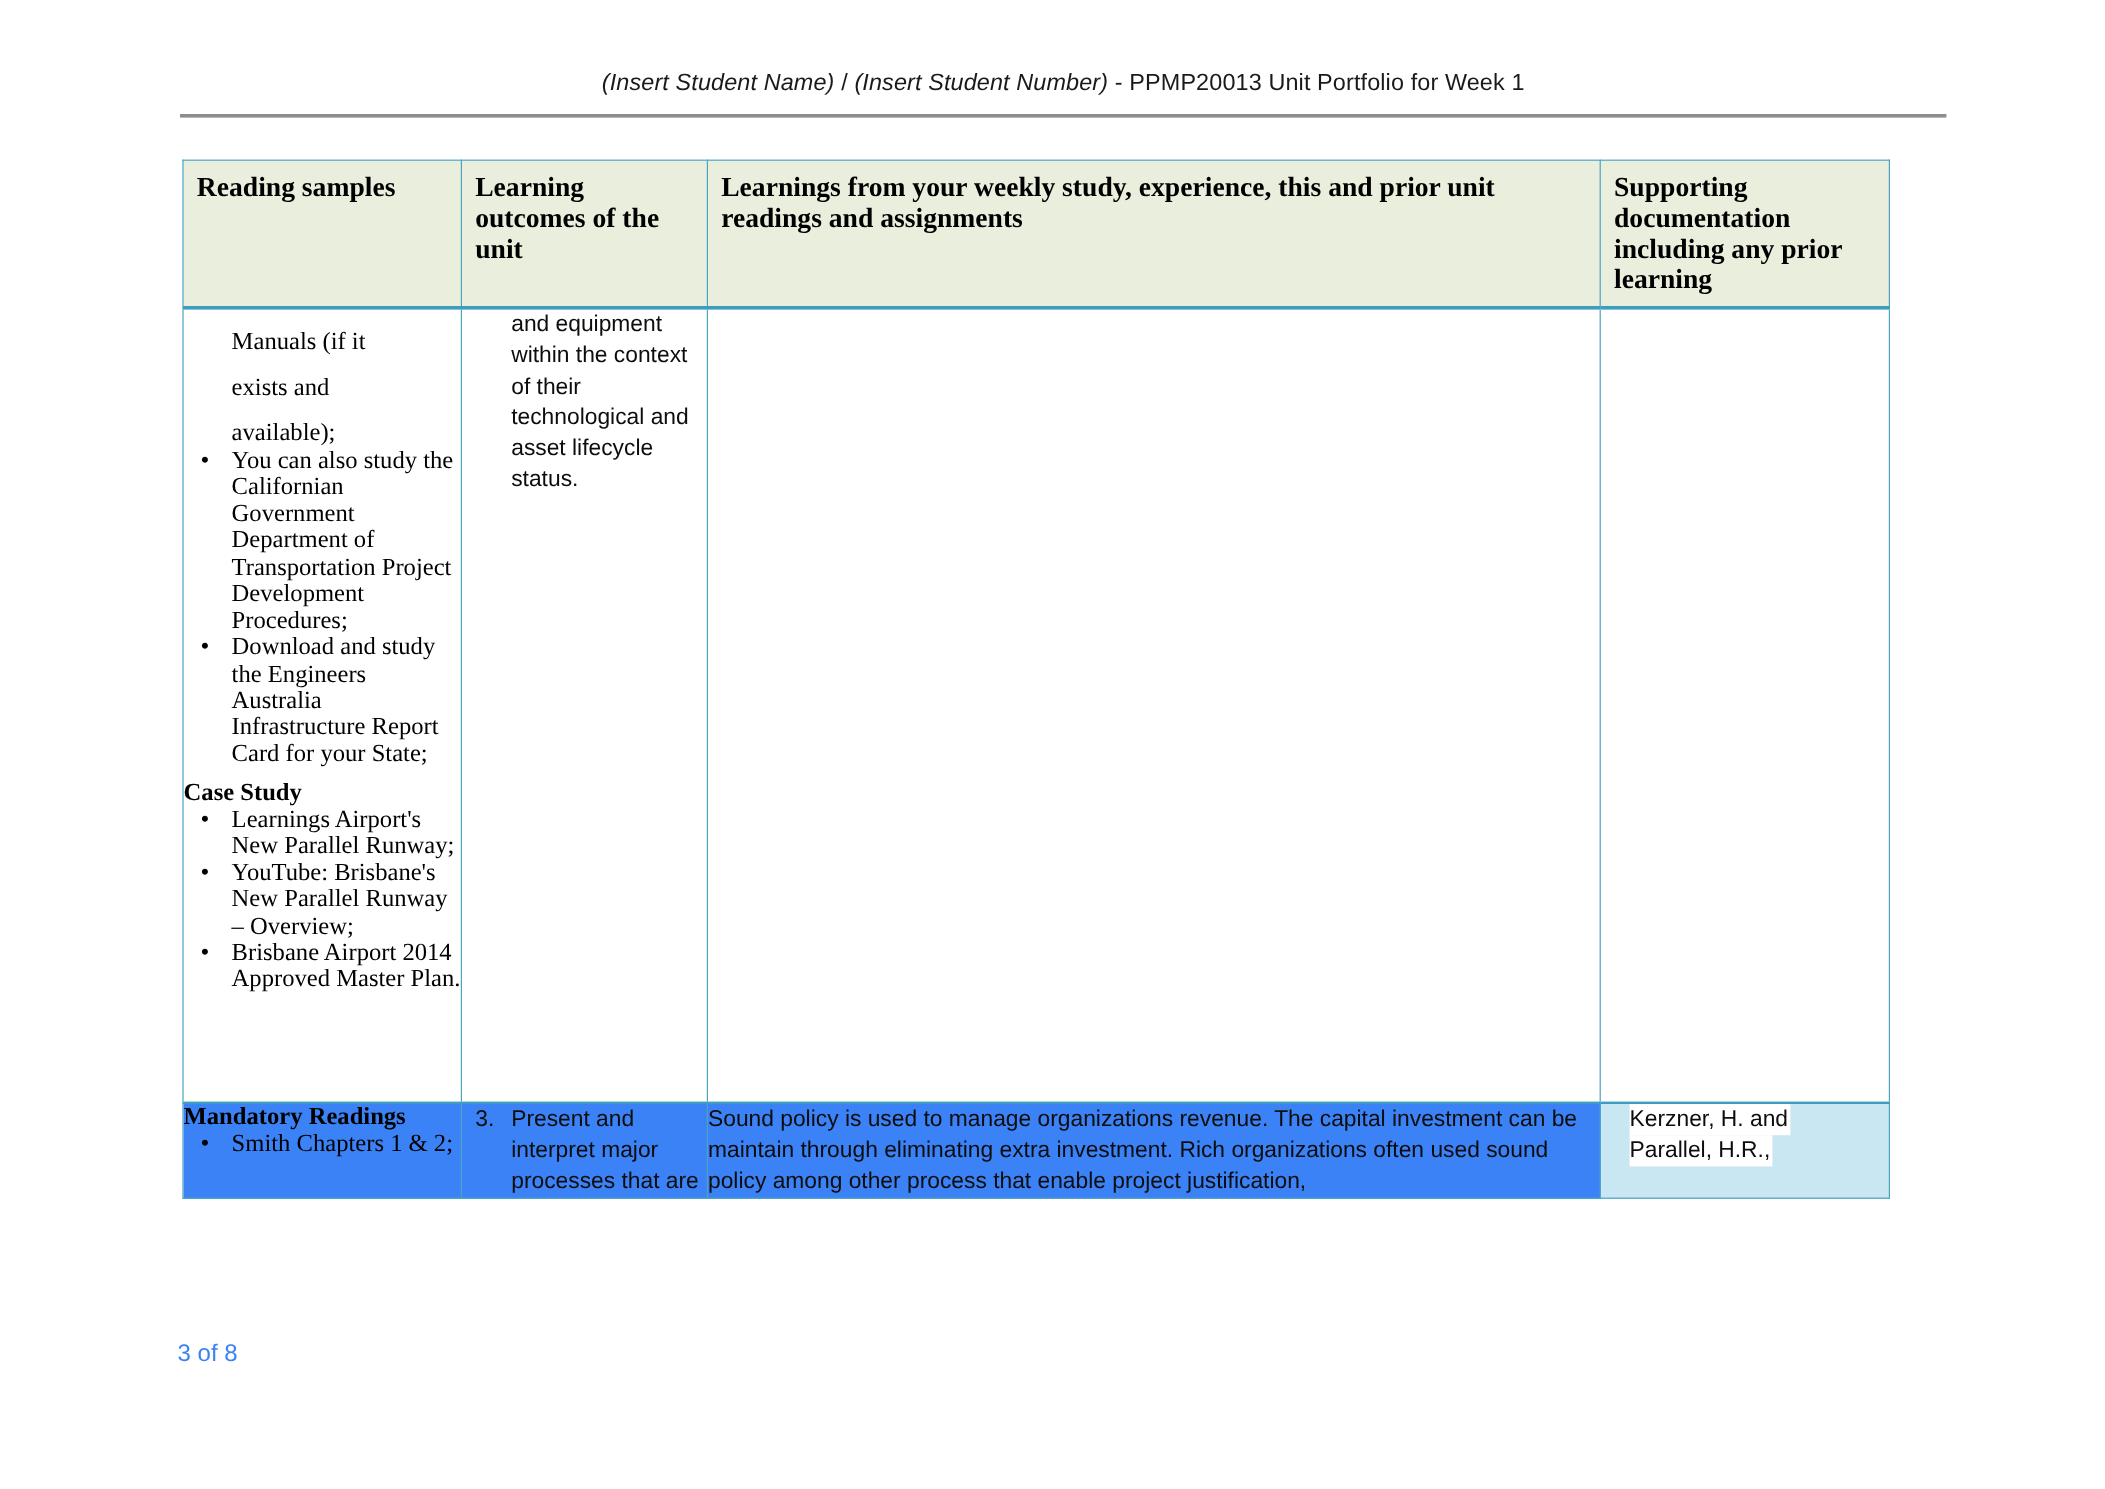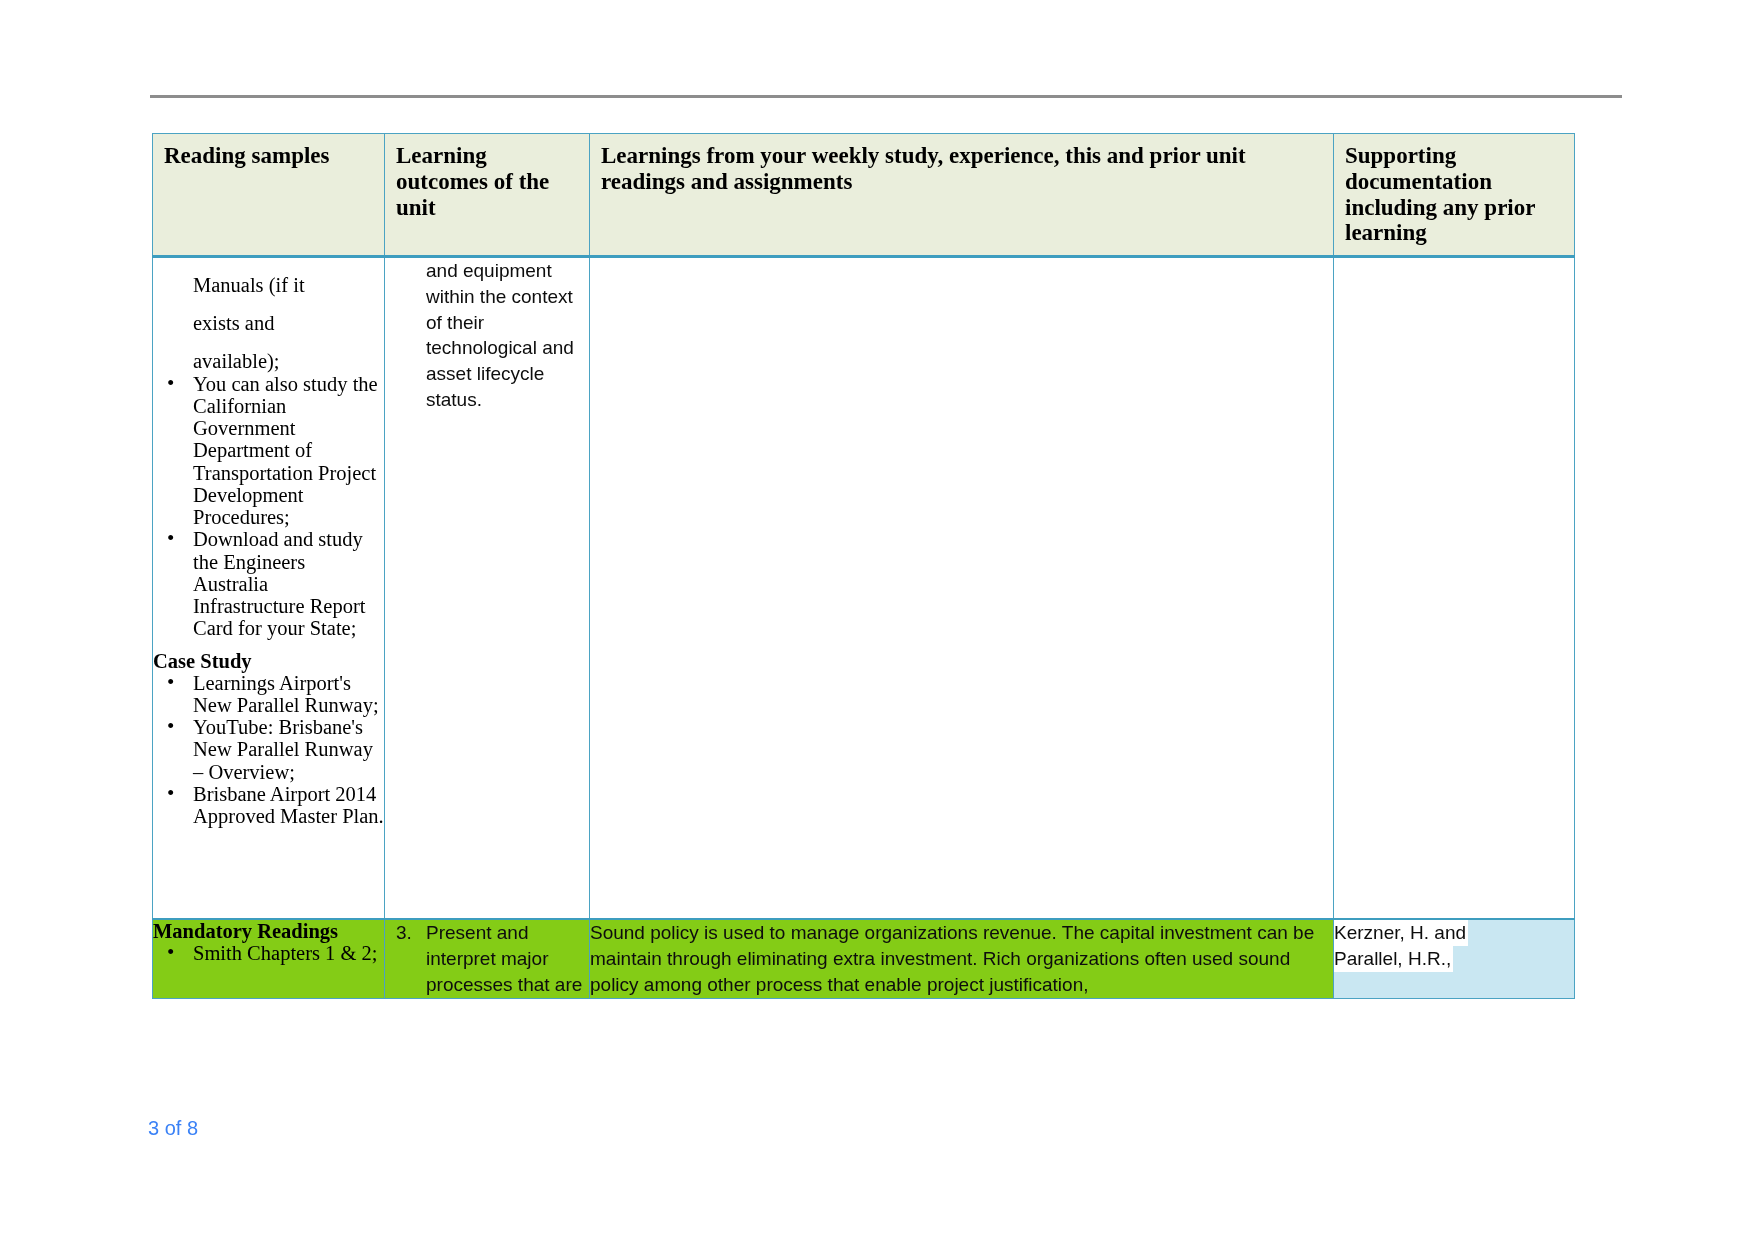--- a/index.html
+++ b/index.html
@@ -150,30 +150,31 @@
     color: #0d0d0d;
   }
   .num-item .num {
     position: absolute;
     left: -30px;
     top: 0;
   }
 
   
   tr.last-row td {
-    background: #84cc16;
+    background: #3b82f6;
     border-top: 2px solid #3e9dbf;
   }
   tr.last-row td.col4 {
     background: #c9e7f2;
   }
   .kerzner-box {
     display: inline-block;
     background: #ffffff;
     padding: 0 2px 0 0;
+    margin-left: 24px;
   }
   .col1-lastrow-head {
     font-family: "Liberation Serif", serif;
     font-weight: bold;
     font-size: 20.5px;
     line-height: 1.085;
   }
 
   
   tr.main-row td { height: 660px; }
@@ -187,20 +188,25 @@
     font-family: "Liberation Sans", sans-serif;
     font-size: 20px;
     color: #3b82f6;
   }
 </style>
 </head>
 <body>
 
 <div class="page">
 
+  <div class="doc-header">
+    <div class="doc-header-text">
+      <span class="ital">(Insert Student Name)</span><span> / </span><span class="ital">(Insert Student Number)</span><span> - PPMP20013 Unit Portfolio for Week 1</span>
+    </div>
+  </div>
   <div class="header-rule"></div>
 
   <div class="tbl-wrap">
     <table class="portfolio">
       <colgroup>
         <col class="c1">
           <col class="c2">
           <col class="c3">
           <col class="c4">
       </colgroup>

